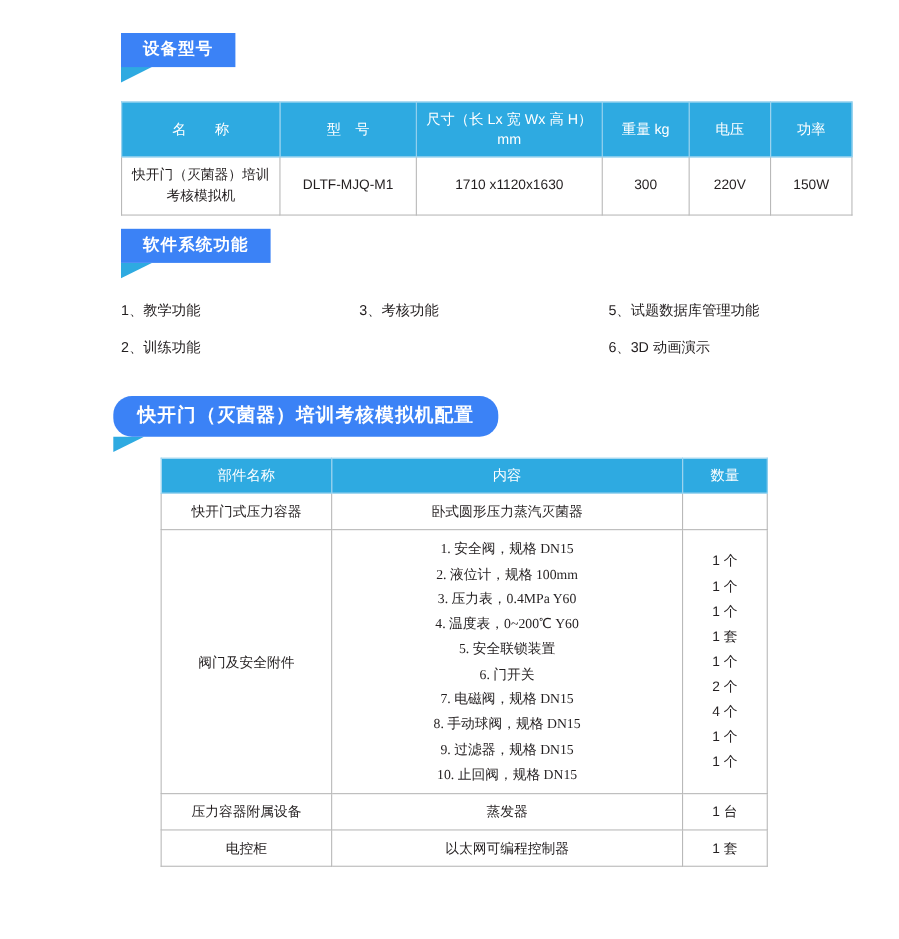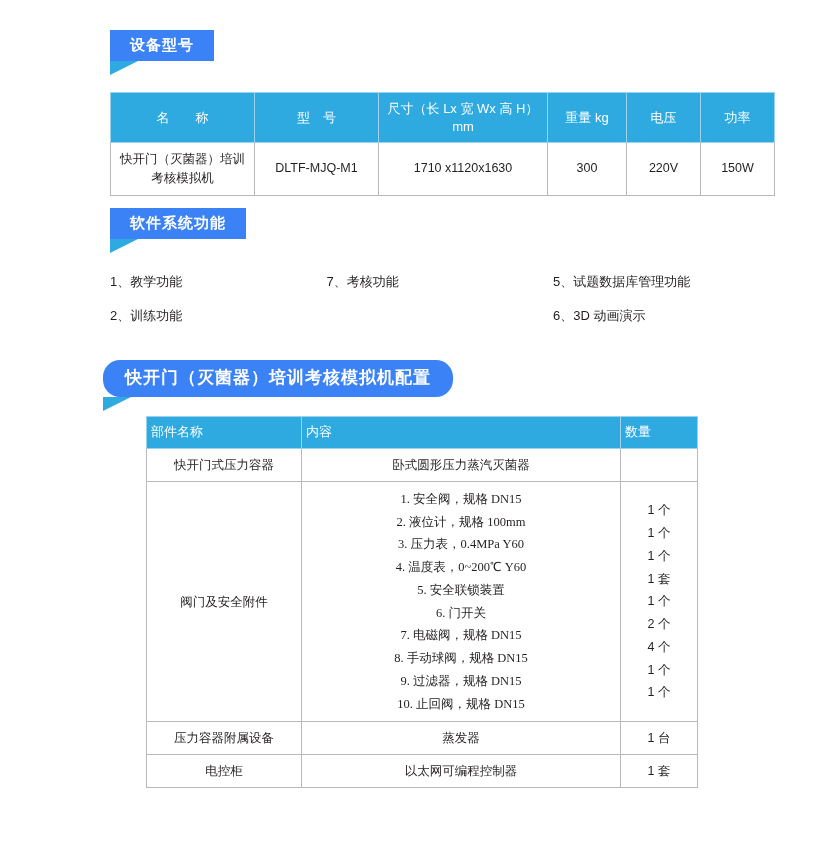--- a/index.html
+++ b/index.html
@@ -114,21 +114,21 @@
     width: 524px;
     table-layout: fixed;
   }
   table.t2 th {
     background: #2eaae1;
     color: #ffffff;
     font-size: 13px;
     font-weight: normal;
     border: 1px solid #9bd3ee;
     padding: 7px 4px;
-    text-align: left;
+    text-align: center;
     line-height: 1.3;
   }
   table.t2 td {
     border: 1px solid #b9b9b9;
     font-size: 12.5px;
     padding: 6px 8px;
     color: #231f20;
     line-height: 1.6;
     vertical-align: middle;
   }
@@ -186,21 +186,21 @@
   <span class="banner-tail"></span>
 </div>
 
 <div id="funcs">
   <div class="func-grid">
     <div class="func-col c1">
       <div class="func-item">1、教学功能</div>
       <div class="func-item">2、训练功能</div>
     </div>
     <div class="func-col c2">
-      <div class="func-item">7、考核功能</div>
+      <div class="func-item">3、考核功能</div>
     </div>
     <div class="func-col c3">
       <div class="func-item">5、试题数据库管理功能</div>
       <div class="func-item">6、3D 动画演示</div>
     </div>
   </div>
 </div>
 
 <div id="sec3" class="banner-wrap">
   <span class="banner big">快开门（灭菌器）培训考核模拟机配置</span>

